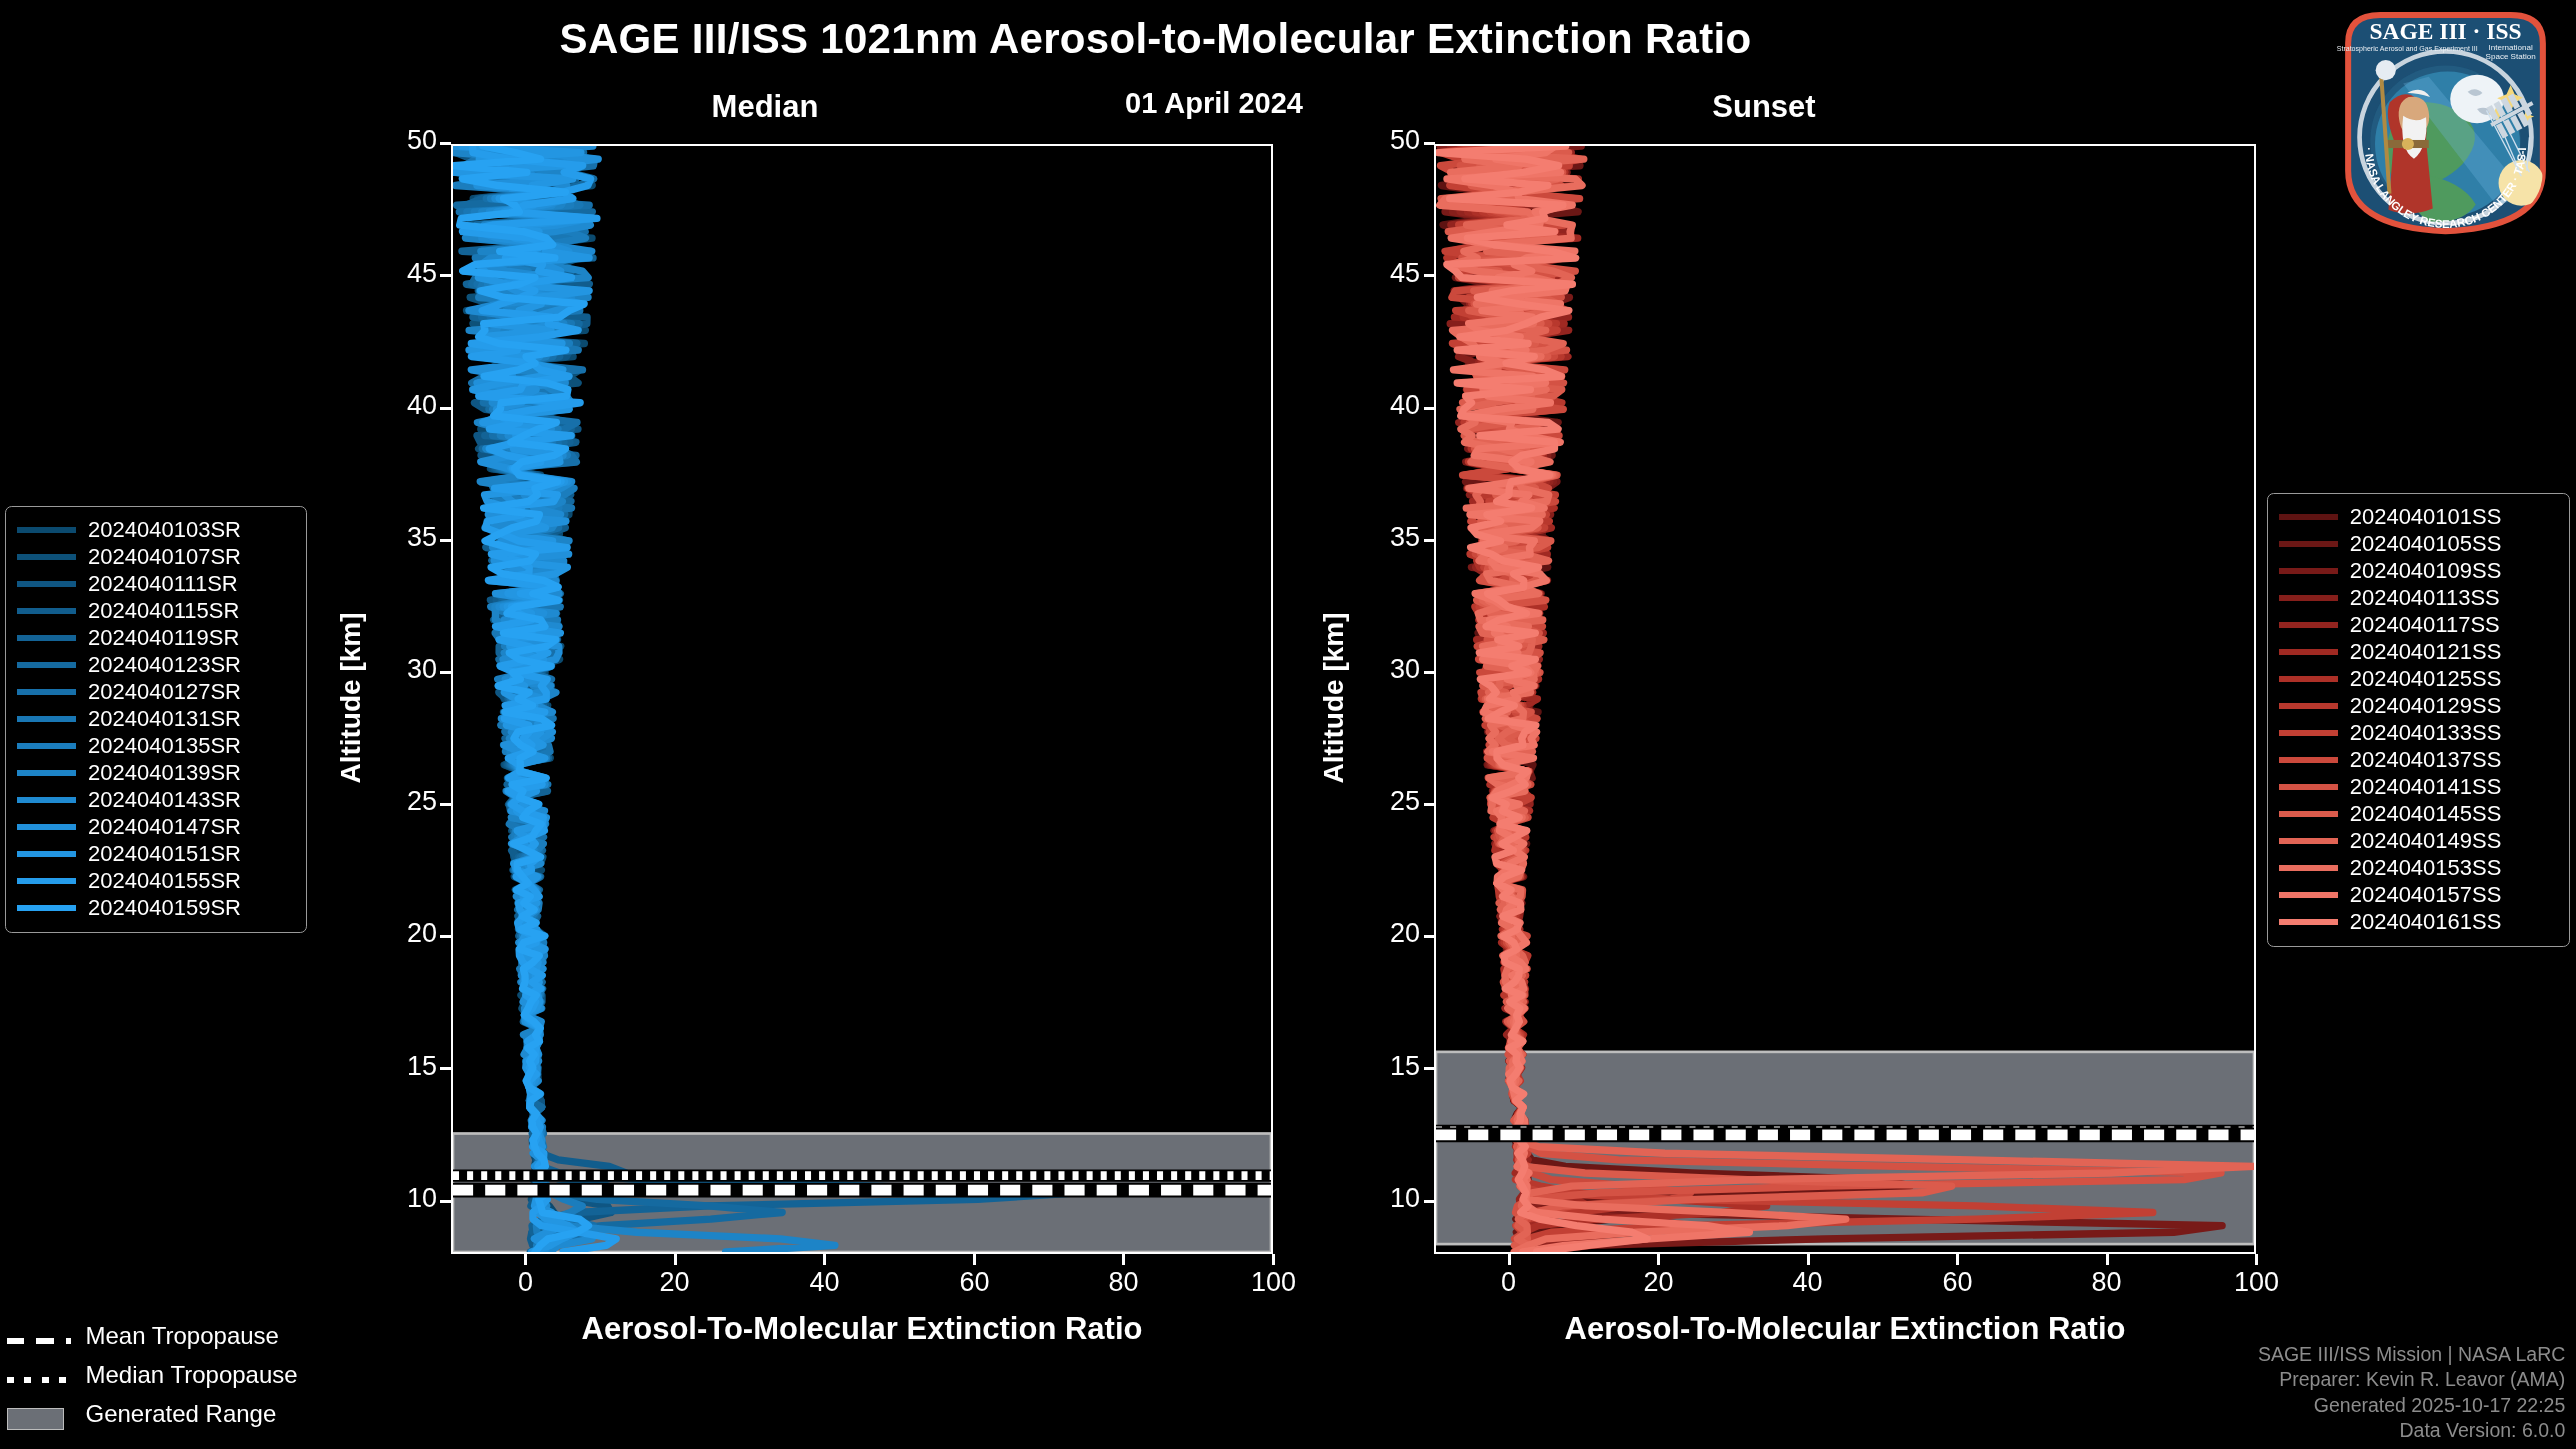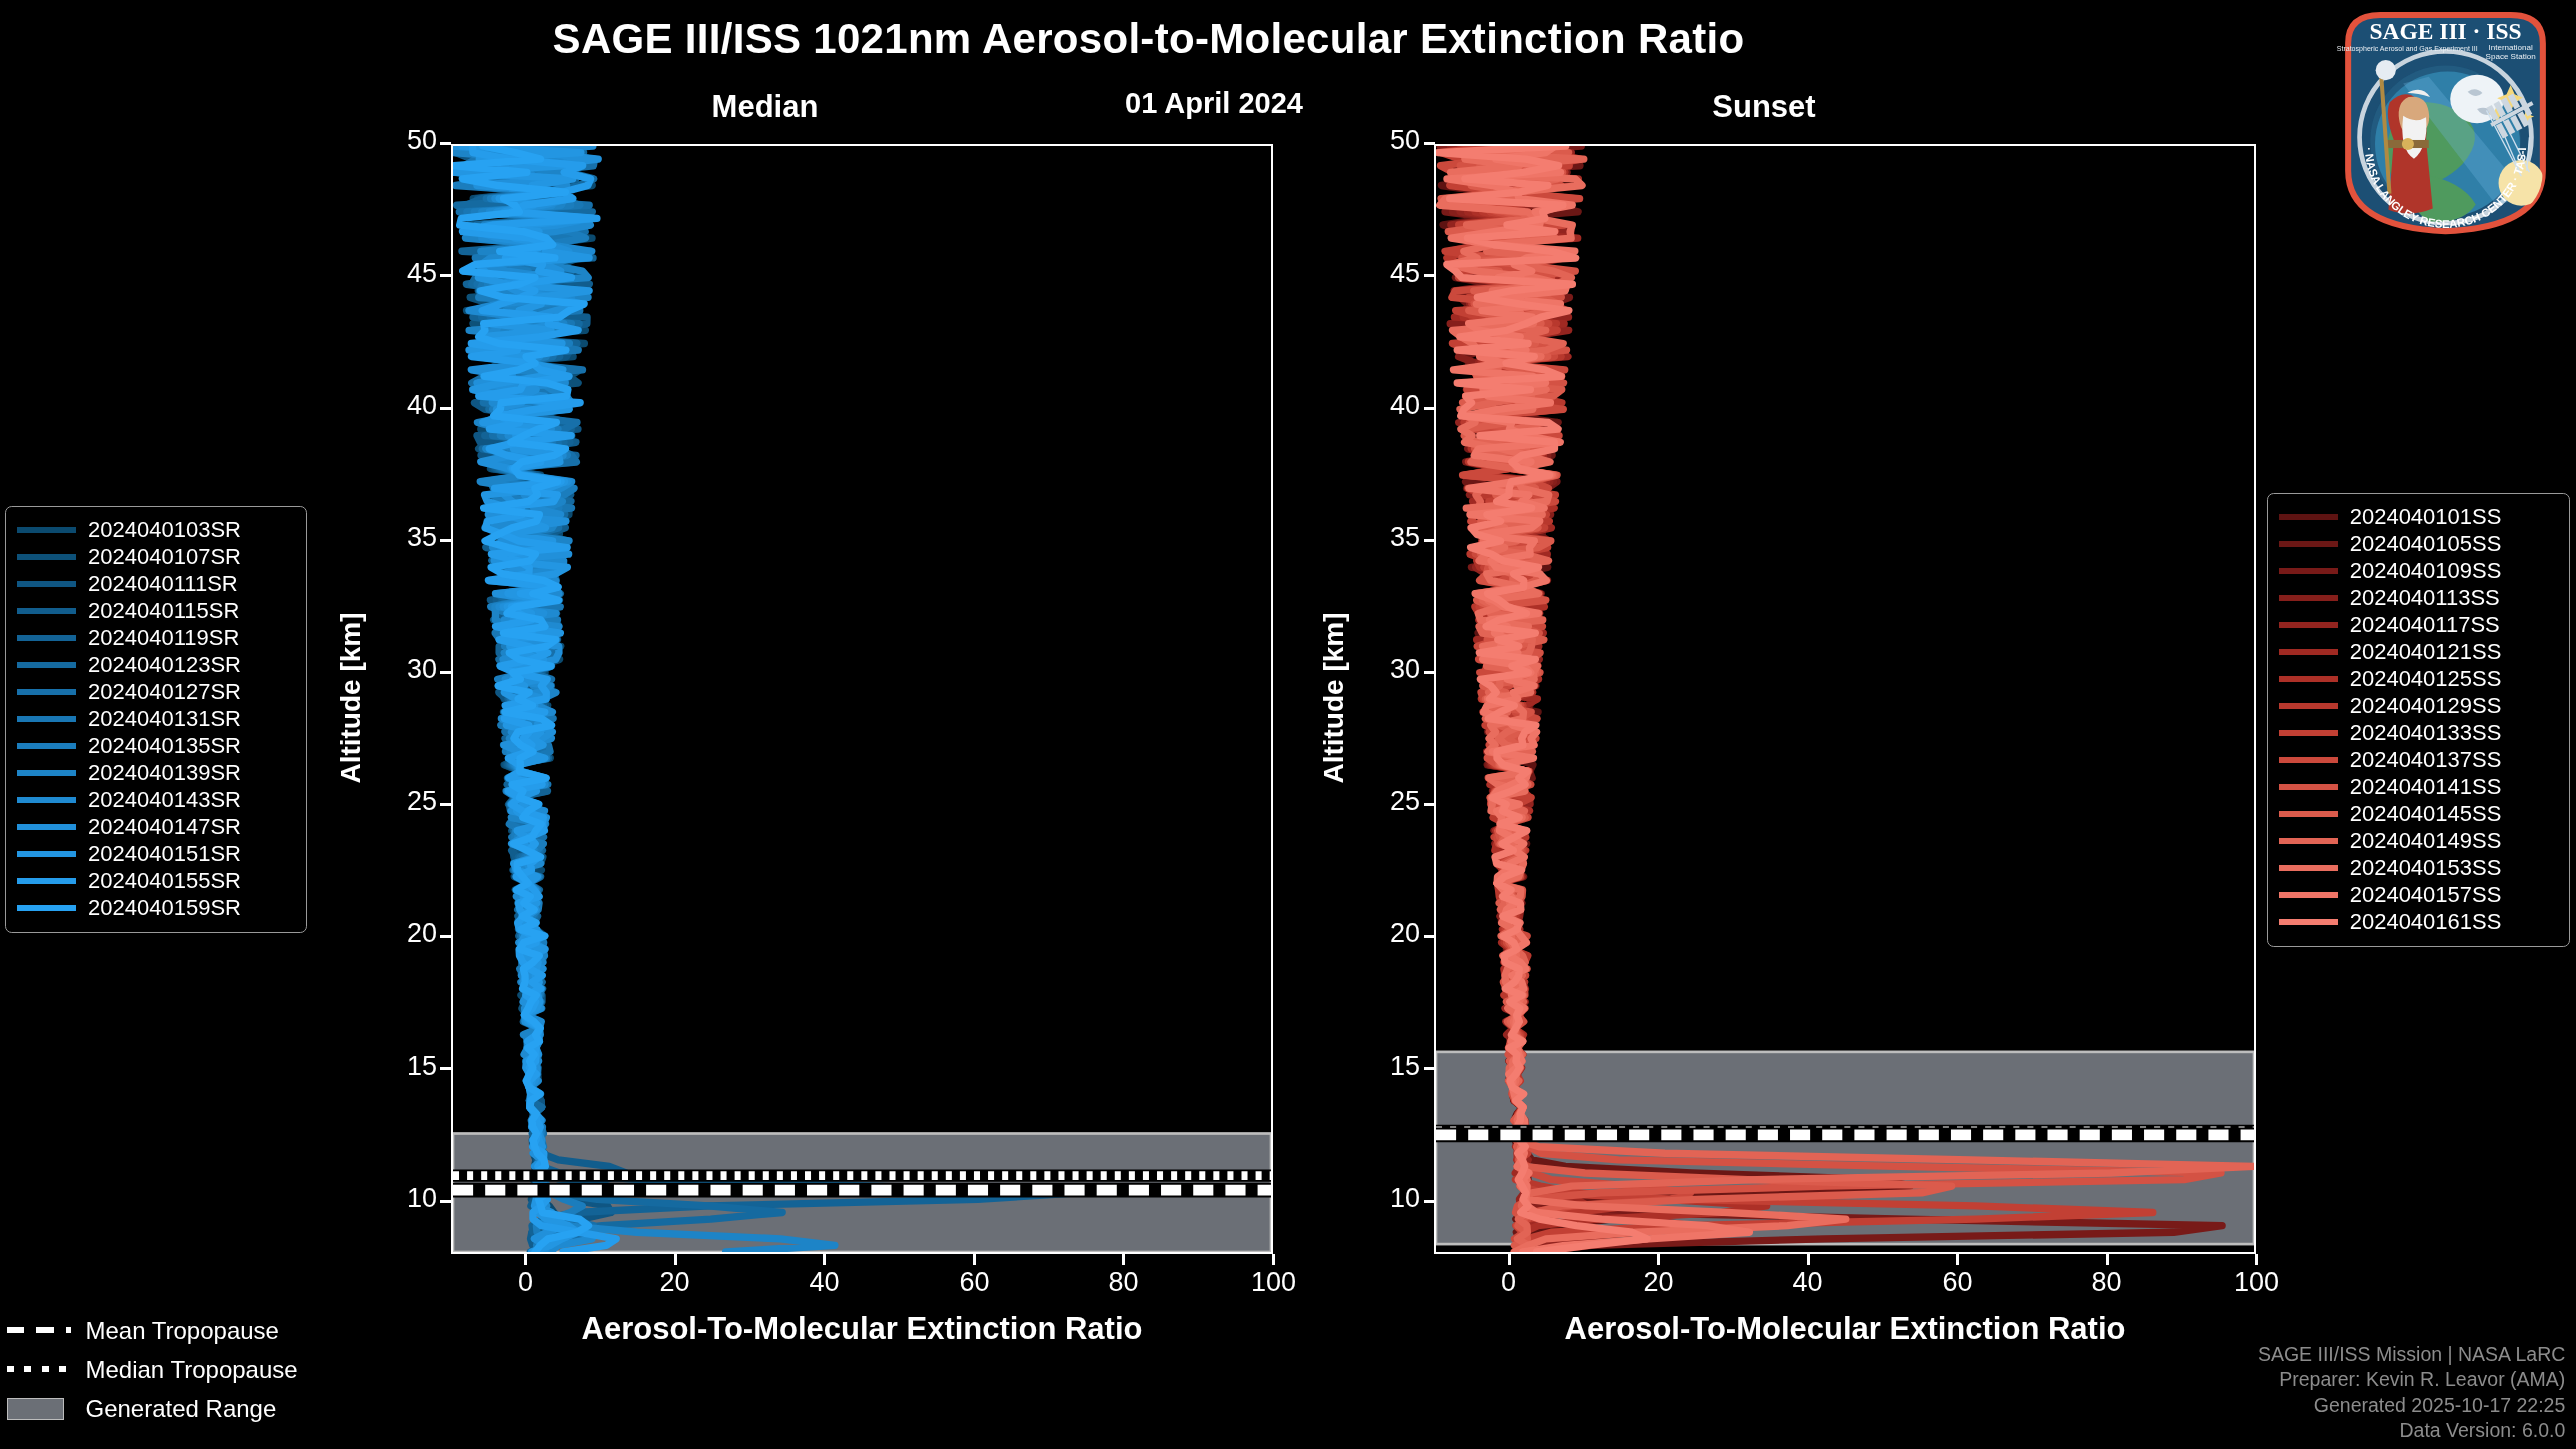--- a/index.html
+++ b/index.html
@@ -3,21 +3,21 @@
 <meta charset="utf-8">
 <style>
   html,body{margin:0;padding:0;background:#000;}
   body{width:2576px;height:1449px;position:relative;overflow:hidden;
        font-family:"DejaVu Sans",sans-serif;color:#fff;}
 
   .abs{position:absolute;}
 
   
   #main-title{
-    left:8px; top:14.8px; width:2281px; text-align:center;
+    left:15px; top:14.8px; width:2281px; text-align:center;
     font-size:42px; font-weight:bold; letter-spacing:0.3px;
     font-family:"Liberation Sans",sans-serif;
   }
   #label-sunrise{ left:631px; top:89px; width:268px; text-align:center;
     font-size:31px; font-weight:bold; font-family:"Liberation Sans",sans-serif;}
   #label-date{ left:1026px; top:87px; width:376px; text-align:center;
     font-size:29px; font-weight:bold; font-family:"Liberation Sans",sans-serif;}
   #label-sunset{ left:1630px; top:89px; width:268px; text-align:center;
     font-size:31px; font-weight:bold; font-family:"Liberation Sans",sans-serif;}
 
@@ -56,21 +56,21 @@
   }
   #legend-sunrise{ left:5.4px; top:506px; width:302px; }
   #legend-sunset { left:2267px; top:493px; width:303px; }
   .legend-row{ display:flex; align-items:center; height:27px; }
   .legend-swatch{ width:59px; height:6px; flex:0 0 59px; margin-right:12px; }
   .legend-text{ font-size:22px; font-family:"Liberation Sans",sans-serif; color:#fff;
                 white-space:nowrap; }
 
   
   #legend-trop{ left:6.7px; top:1311px; width:376px; }
-  .tl-row{ display:flex; align-items:center; height:39px; }
+  .tl-row{ display:flex; align-items:flex-end; height:39px; }
   .tl-mark{ width:64px; flex:0 0 64px; margin-right:14.8px; height:17.4px;
             display:flex; align-items:center; }
   .tl-text{ font-size:24px; font-family:"Liberation Sans",sans-serif; }
   .dash-line{ width:64px; height:6px;
     background:repeating-linear-gradient(to right,#fff 0 17.4px,transparent 17.4px 29.5px); }
   .dot-line{ width:64px; height:6px;
     background:repeating-linear-gradient(to right,#fff 0 6.7px,transparent 6.7px 17.4px); }
   .range-swatch{ width:55px; height:20px; background:#6b6f76; border:1.3px solid #bdbdbd; }
 
   

